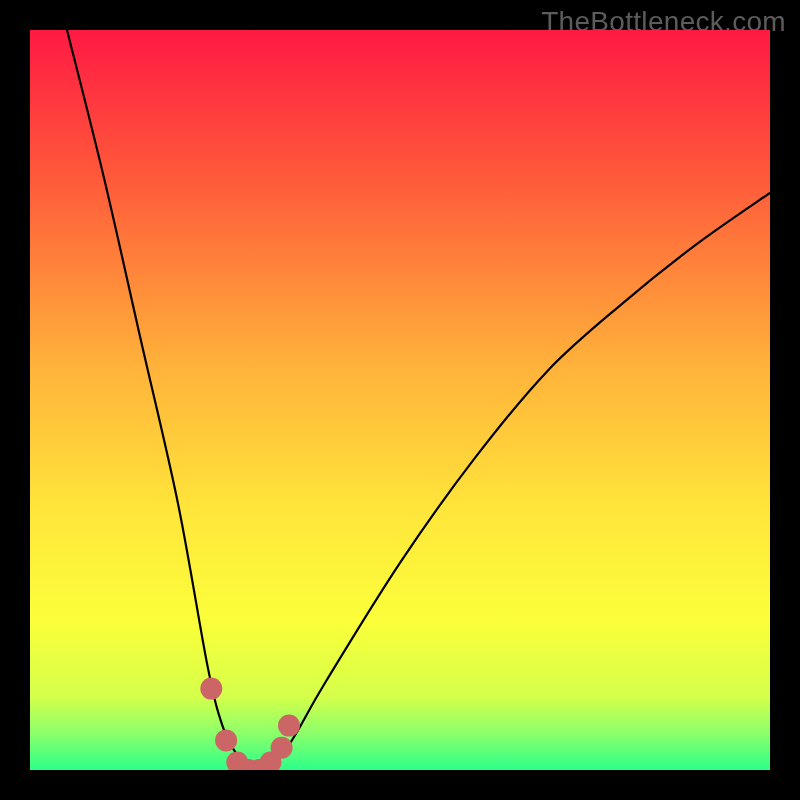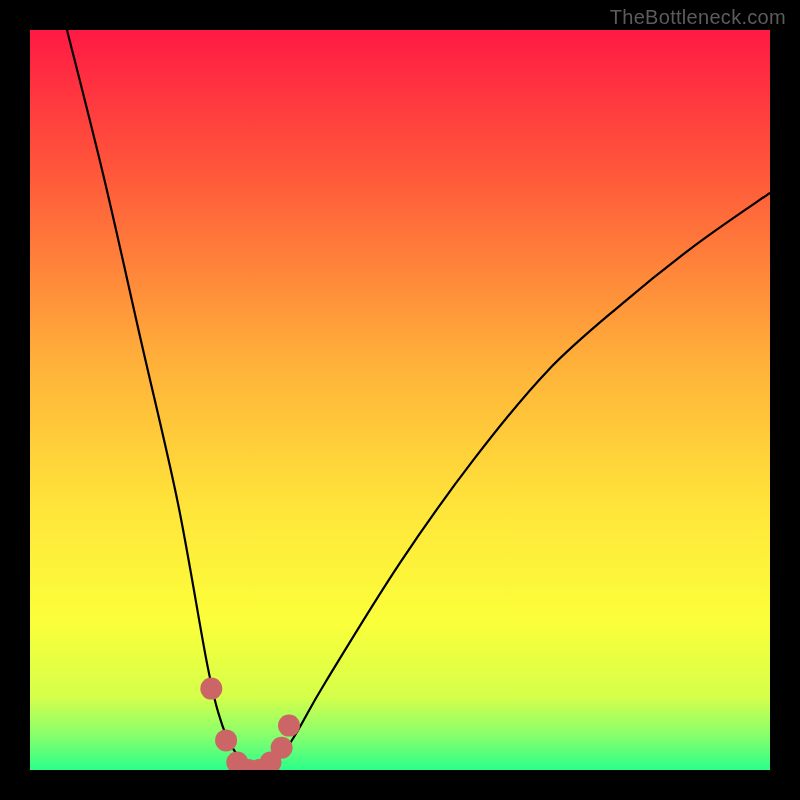--- a/index.html
+++ b/index.html
@@ -25,21 +25,21 @@
     left: 30px;
     width: 740px;
     height: 740px;
     
   }
   .watermark {
     position: absolute;
     top: 6px;
     right: 14px;
     color: #5c5c5c;
-    font-size: 20px;
+    font-size: 28px;
     letter-spacing: 0.3px;
     font-weight: 400;
   }
 </style>
 </head>
 <body>
 
 <div class="frame">
 
   <div class="watermark">TheBottleneck.com</div>

